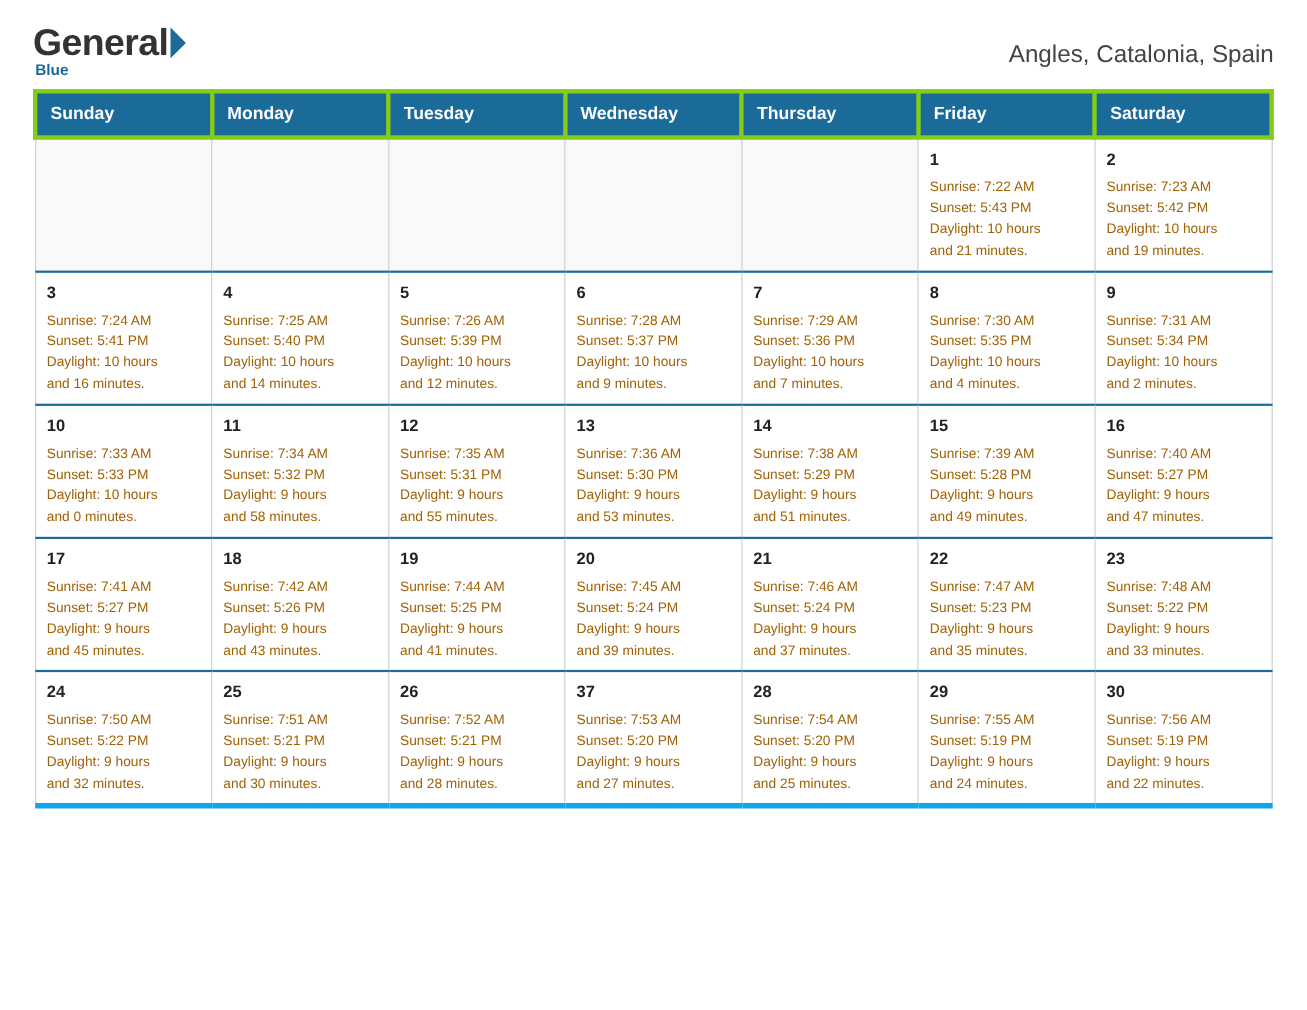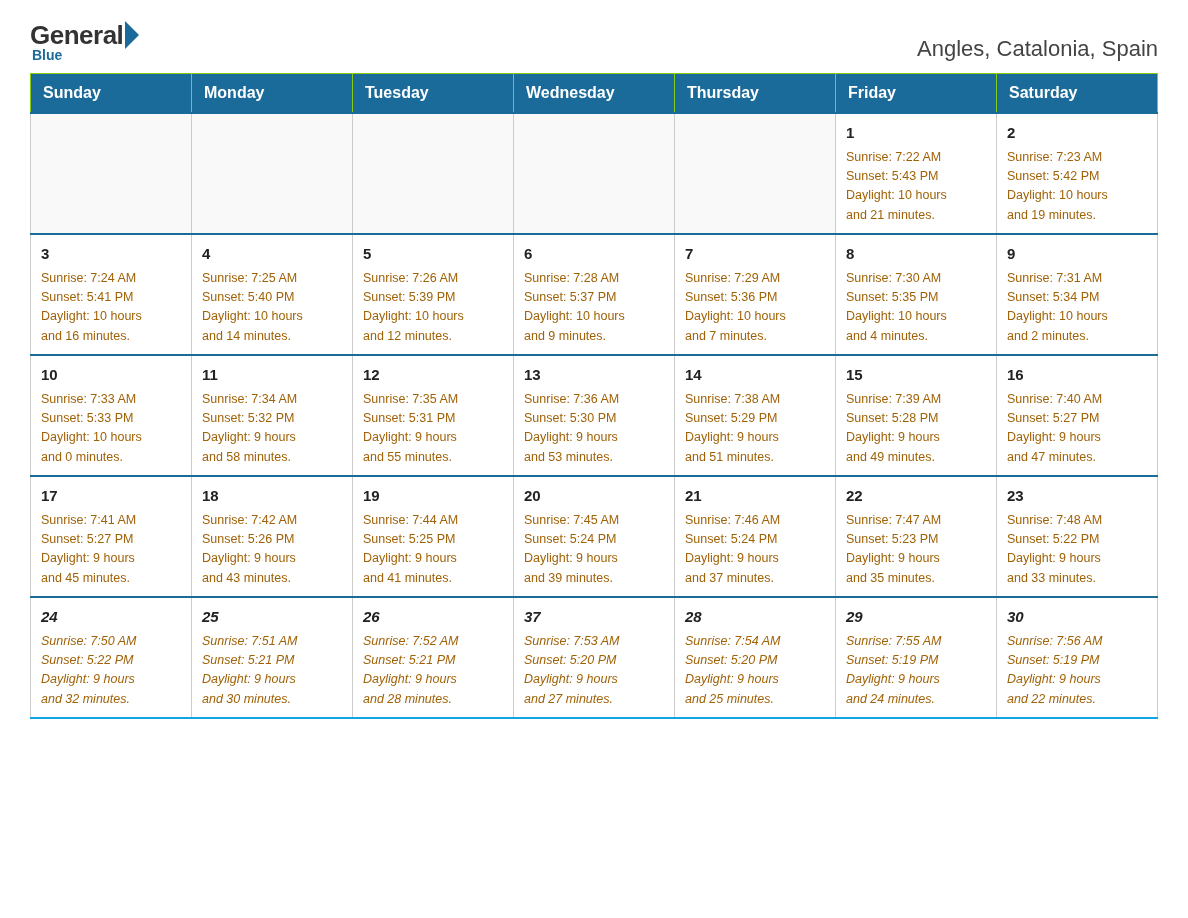--- a/index.html
+++ b/index.html
@@ -20,21 +20,21 @@
     .logo {
       display: flex;
       flex-direction: column;
       align-items: flex-start;
     }
     .logo-top {
       display: flex;
       align-items: center;
     }
     .logo-general {
-      font-size: 26px;
+      font-size: 34px;
       font-weight: bold;
       color: #333;
       letter-spacing: -0.5px;
     }
     .logo-triangle {
       width: 0;
       height: 0;
       border-left: 14px solid #1a6b9a;
       border-top: 14px solid transparent;
       border-bottom: 14px solid transparent;
@@ -67,21 +67,21 @@
       border-collapse: collapse;
       margin-top: 8px;
     }
     .calendar th {
       background-color: #1a6b9a;
       color: #fff;
       font-size: 16px;
       font-weight: bold;
       padding: 10px 12px;
       text-align: left;
-      border: 1px solid #84cc16;
+      border: 4px solid #84cc16;
     }
     .calendar td {
       vertical-align: top;
       padding: 8px 10px;
       border: 1px solid #ccc;
       border-top: 2px solid #1a6b9a;
       width: 14.28%;
       min-height: 110px;
       background: #fff;
       font-size: 13px;
@@ -99,22 +99,21 @@
     }
     .day-info {
       font-size: 12.5px;
       color: #a16207;
       line-height: 1.55;
     }
     .calendar tr td {
       border-bottom: none;
     }
     .calendar tbody tr:last-child td {
-      border-bottom: 2px solid #0ea5e9;
-      font-style: italic;
+      border-bottom: 5px solid #0ea5e9;
     }
   </style>
 </head>
 <body>
 
 <div class="header">
   <div class="logo">
     <div class="logo-top">
       <span class="logo-general">General</span>
       <div class="logo-triangle"></div>

